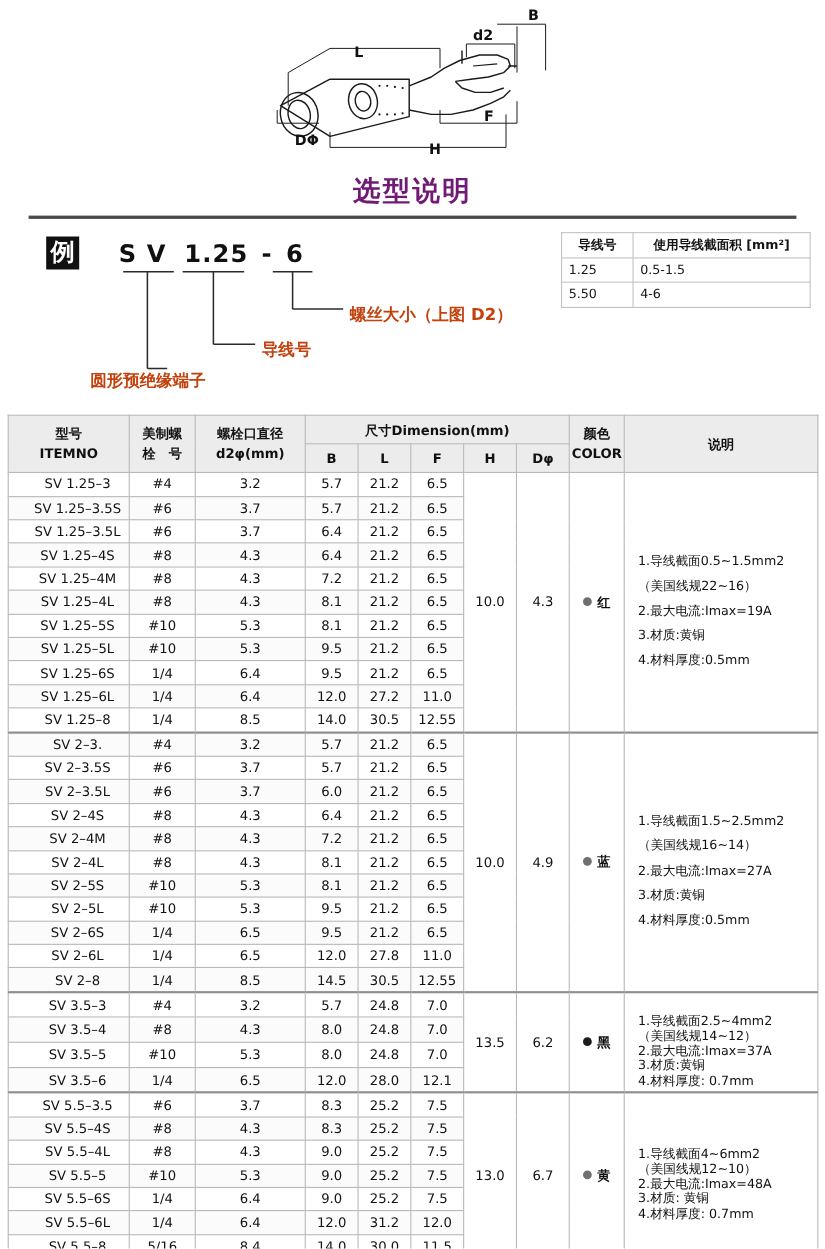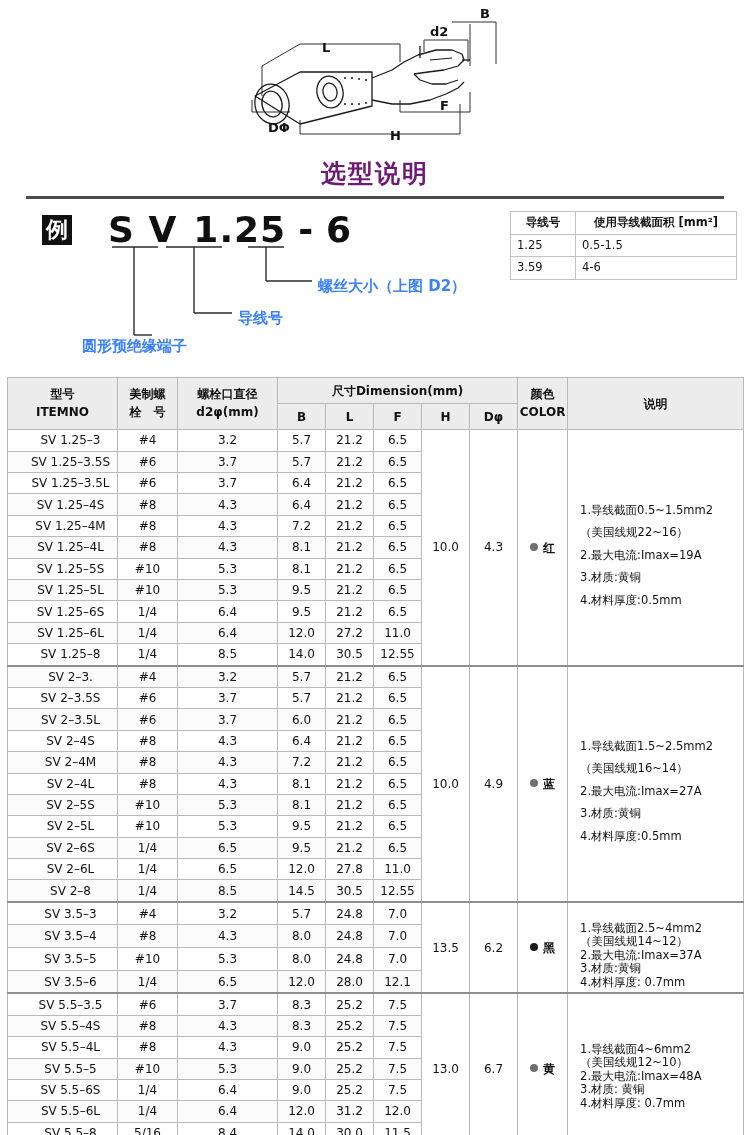--- a/index.html
+++ b/index.html
@@ -59,22 +59,22 @@
     background: #101010;
     color: #fff;
     font-size: 22px;
     font-weight: bold;
     line-height: 30px;
     text-align: center;
   }
   .code-line {
     position: absolute;
     left: 108px;
-    top: 0;
-    font-size: 36px;
+    top: 10px;
+    font-size: 22px;
     font-weight: bold;
     letter-spacing: 1px;
     white-space: nowrap;
     color: #101010;
   }
   .code-line .seg { display: inline-block; }
   .sv-seg { margin-right: 16px; }
   .num-seg { margin-right: 12px; }
   .dash-seg { margin-right: 12px; color: #101010; }
 
@@ -82,21 +82,21 @@
     position: absolute;
     left: 0;
     top: 0;
     width: 750px;
     height: 160px;
   }
   .leader-label {
     position: absolute;
     font-size: 15px;
     font-weight: bold;
-    color: #3b82f6;
+    color: #c2410c;
     white-space: nowrap;
   }
   .lbl-screw { left: 318px; top: 68px; }
   .lbl-wire  { left: 238px; top: 100px; }
   .lbl-term  { left: 82px;  top: 128px; }
 
   
   .gauge-table {
     position: absolute;
     left: 510px;
@@ -336,21 +336,21 @@
         <th class="g-col1">导线号</th>
         <th class="g-col2">使用导线截面积 [mm²]</th>
       </tr>
     </thead>
     <tbody>
       <tr>
         <td class="g-col1">1.25</td>
         <td class="g-col2">0.5-1.5</td>
       </tr>
       <tr>
-        <td class="g-col1">3.59</td>
+        <td class="g-col1">5.50</td>
         <td class="g-col2">4-6</td>
       </tr>
     </tbody>
   </table>
 </div>
 
 <table class="main-table">
   <colgroup>
     <col class="w-item">
       <col class="w-bolt">

